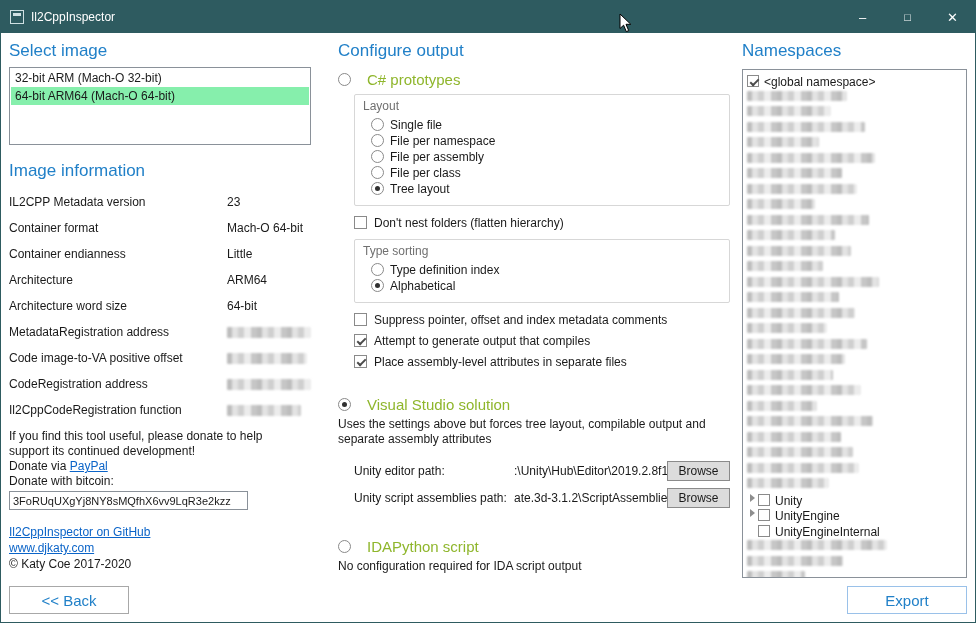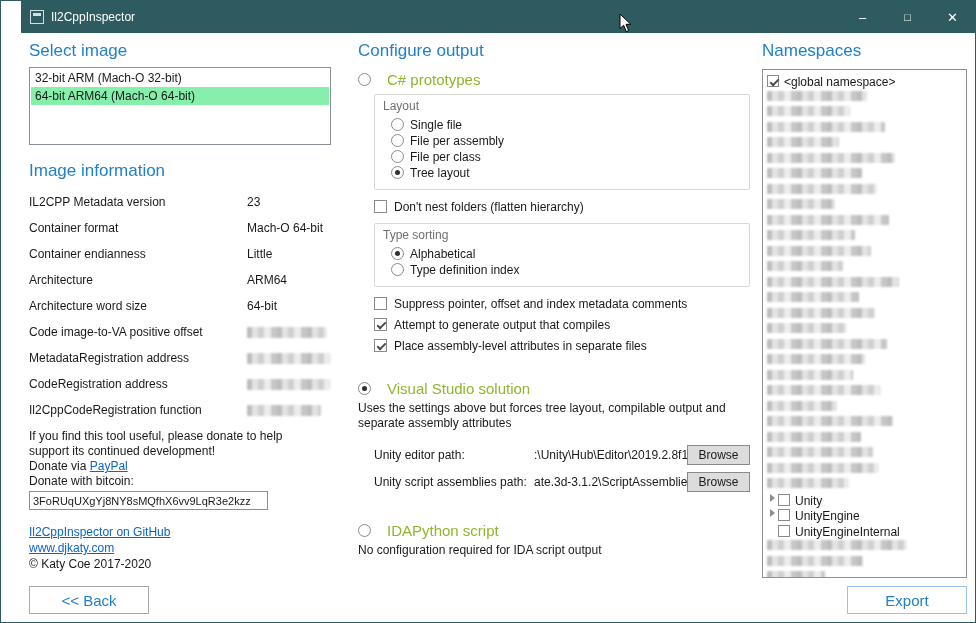--- a/index.html
+++ b/index.html
@@ -5,21 +5,21 @@
   :root{
     --tb:#2e5b60;
     --accent:#2180c8;
     --green:#8fb62c;
     --link:#0b64c8;
     --border-gray:#8a9199;
   }
   *{margin:0;padding:0;box-sizing:border-box;}
   html,body{width:976px;height:623px;overflow:hidden;}
   body{font-family:"Liberation Sans",sans-serif;font-size:12px;color:#1a1a1a;background:#fff;}
-  .window{width:976px;height:623px;border:1px solid var(--tb);display:flex;flex-direction:column;background:#fff;position:relative;overflow:hidden;padding-left:20px;}
+  .window{width:976px;height:623px;border:1px solid var(--tb);display:flex;flex-direction:column;background:#fff;position:relative;overflow:hidden;}
 
   
   .titlebar{height:32px;flex:0 0 32px;background:var(--tb);display:flex;align-items:center;color:#fff;}
   .tb-icon{width:14px;height:14px;margin:0 7px 0 9px;border:1px solid #cfe0e2;position:relative;flex:0 0 14px;}
   .tb-icon::after{content:"";position:absolute;left:2px;top:2px;right:2px;height:3px;background:#cfe0e2;}
   .tb-title{font-size:12px;color:#fff;}
   .tb-buttons{margin-left:auto;display:flex;height:100%;}
   .tb-btn{width:45px;height:32px;display:flex;align-items:center;justify-content:center;cursor:default;}
   .tb-glyph{color:#fff;font-size:13px;line-height:1;}
   .tb-glyph.maxg{font-size:11px;}
@@ -139,26 +139,26 @@
           </div>
           <div class="info-row">
             <div class="info-label">Architecture</div>
             <div class="info-value">ARM64</div>
           </div>
           <div class="info-row">
             <div class="info-label">Architecture word size</div>
             <div class="info-value">64-bit</div>
           </div>
           <div class="info-row">
+            <div class="info-label">MetadataRegistration address</div>
+            <div class="redacted-fill info-redacted" style="width: 84px;"></div>
+          </div>
+          <div class="info-row">
             <div class="info-label">Code image-to-VA positive offset</div>
             <div class="redacted-fill info-redacted" style="width: 80px;"></div>
-          </div>
-          <div class="info-row">
-            <div class="info-label">MetadataRegistration address</div>
-            <div class="redacted-fill info-redacted" style="width: 84px;"></div>
           </div>
           <div class="info-row">
             <div class="info-label">CodeRegistration address</div>
             <div class="redacted-fill info-redacted" style="width: 84px;"></div>
           </div>
           <div class="info-row">
             <div class="info-label">Il2CppCodeRegistration function</div>
             <div class="redacted-fill info-redacted" style="width: 74px;"></div>
           </div>
         </div>
@@ -190,20 +190,24 @@
 
       <div class="groupbox">
         <div class="groupbox-title">Layout</div>
         <div id="layout-opts">
             <div class="opt-row">
               <span class="radio"></span>
               <span>Single file</span>
             </div>
             <div class="opt-row">
               <span class="radio"></span>
+              <span>File per namespace</span>
+            </div>
+            <div class="opt-row">
+              <span class="radio"></span>
               <span>File per assembly</span>
             </div>
             <div class="opt-row">
               <span class="radio"></span>
               <span>File per class</span>
             </div>
             <div class="opt-row">
               <span class="radio sel"></span>
               <span>Tree layout</span>
             </div>
@@ -212,26 +216,26 @@
 
       <div class="cb-row flatten">
         <span class="cb" id="flatten-cb"></span>
         <span>Don't nest folders (flatten hierarchy)</span>
       </div>
 
       <div class="groupbox">
         <div class="groupbox-title">Type sorting</div>
         <div id="sorting-opts">
             <div class="opt-row">
+              <span class="radio"></span>
+              <span>Type definition index</span>
+            </div>
+            <div class="opt-row">
               <span class="radio sel"></span>
               <span>Alphabetical</span>
-            </div>
-            <div class="opt-row">
-              <span class="radio"></span>
-              <span>Type definition index</span>
             </div>
           </div>
       </div>
 
       <div id="csharp-cbs">
           <div class="cb-row">
             <span class="cb"></span>
             <span>Suppress pointer, offset and index metadata comments</span>
           </div>
           <div class="cb-row">

